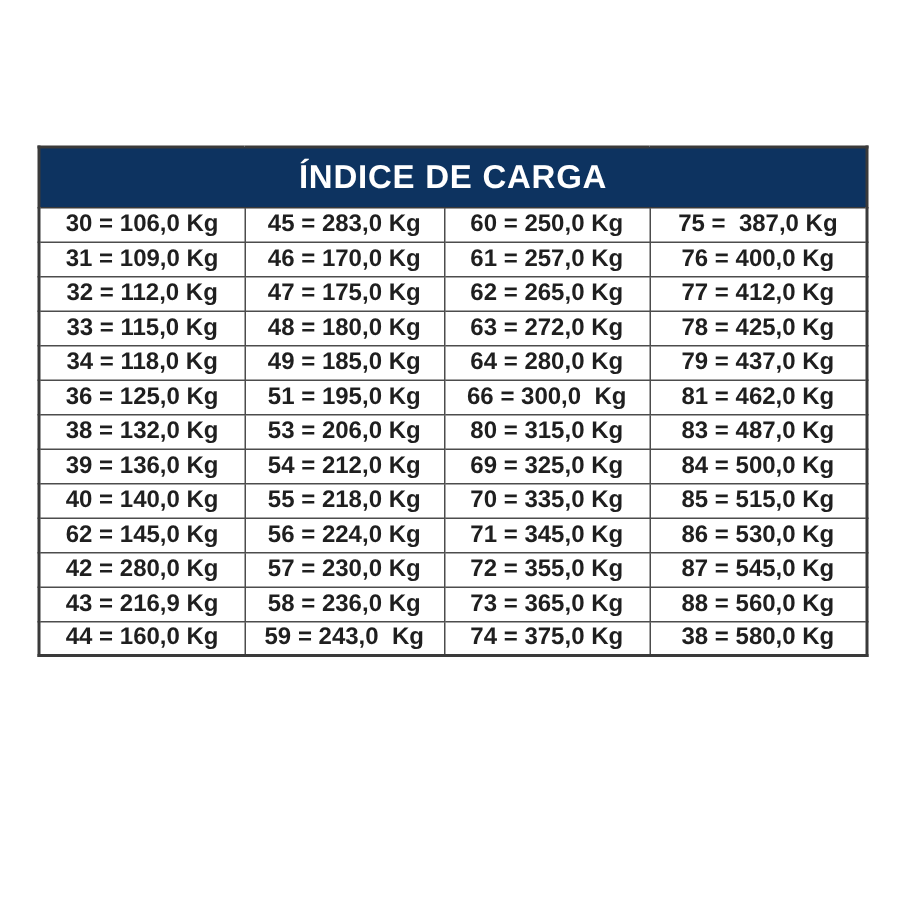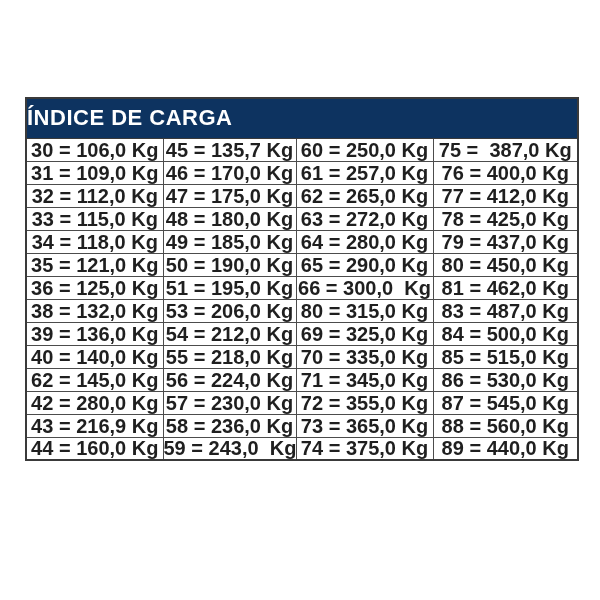--- a/index.html
+++ b/index.html
@@ -30,30 +30,30 @@
     table-layout: fixed;
     border: 2px solid var(--outer-border);
   }
   table.carga-table th.table-title {
     height: 40px;
     background: var(--header-bg);
     color: var(--header-text);
     font-size: 22px;
     font-weight: bold;
     letter-spacing: 0.5px;
-    text-align: left;
+    text-align: center;
     vertical-align: middle;
     border: 1px solid var(--outer-border);
   }
   table.carga-table td {
     height: 23px;
     border: 1px solid var(--border-color);
     text-align: center;
     vertical-align: middle;
-    font-size: 20px;
+    font-size: 16px;
     font-weight: bold;
     color: var(--cell-text);
     white-space: pre;
     line-height: 1;
   }
 </style>
 </head>
 <body>
 
 <div class="page">
@@ -65,21 +65,21 @@
       <col style="width:145px">
     </colgroup>
     <thead>
       <tr>
         <th class="table-title" colspan="4">ÍNDICE DE CARGA</th>
       </tr>
     </thead>
     <tbody>
         <tr>
           <td>30 = 106,0 Kg</td>
-          <td>45 = 135,7 Kg</td>
+          <td>45 = 283,0 Kg</td>
           <td>60 = 250,0 Kg</td>
           <td>75 =  387,0 Kg</td>
         </tr>
         <tr>
           <td>31 = 109,0 Kg</td>
           <td>46 = 170,0 Kg</td>
           <td>61 = 257,0 Kg</td>
           <td>76 = 400,0 Kg</td>
         </tr>
         <tr>
@@ -92,26 +92,20 @@
           <td>33 = 115,0 Kg</td>
           <td>48 = 180,0 Kg</td>
           <td>63 = 272,0 Kg</td>
           <td>78 = 425,0 Kg</td>
         </tr>
         <tr>
           <td>34 = 118,0 Kg</td>
           <td>49 = 185,0 Kg</td>
           <td>64 = 280,0 Kg</td>
           <td>79 = 437,0 Kg</td>
-        </tr>
-        <tr>
-          <td>35 = 121,0 Kg</td>
-          <td>50 = 190,0 Kg</td>
-          <td>65 = 290,0 Kg</td>
-          <td>80 = 450,0 Kg</td>
         </tr>
         <tr>
           <td>36 = 125,0 Kg</td>
           <td>51 = 195,0 Kg</td>
           <td>66 = 300,0  Kg</td>
           <td>81 = 462,0 Kg</td>
         </tr>
         <tr>
           <td>38 = 132,0 Kg</td>
           <td>53 = 206,0 Kg</td>
@@ -145,17 +139,17 @@
         <tr>
           <td>43 = 216,9 Kg</td>
           <td>58 = 236,0 Kg</td>
           <td>73 = 365,0 Kg</td>
           <td>88 = 560,0 Kg</td>
         </tr>
         <tr>
           <td>44 = 160,0 Kg</td>
           <td>59 = 243,0  Kg</td>
           <td>74 = 375,0 Kg</td>
-          <td>89 = 440,0 Kg</td>
+          <td>38 = 580,0 Kg</td>
         </tr>
       </tbody>
   </table>
 </div>
 
 </body></html>

